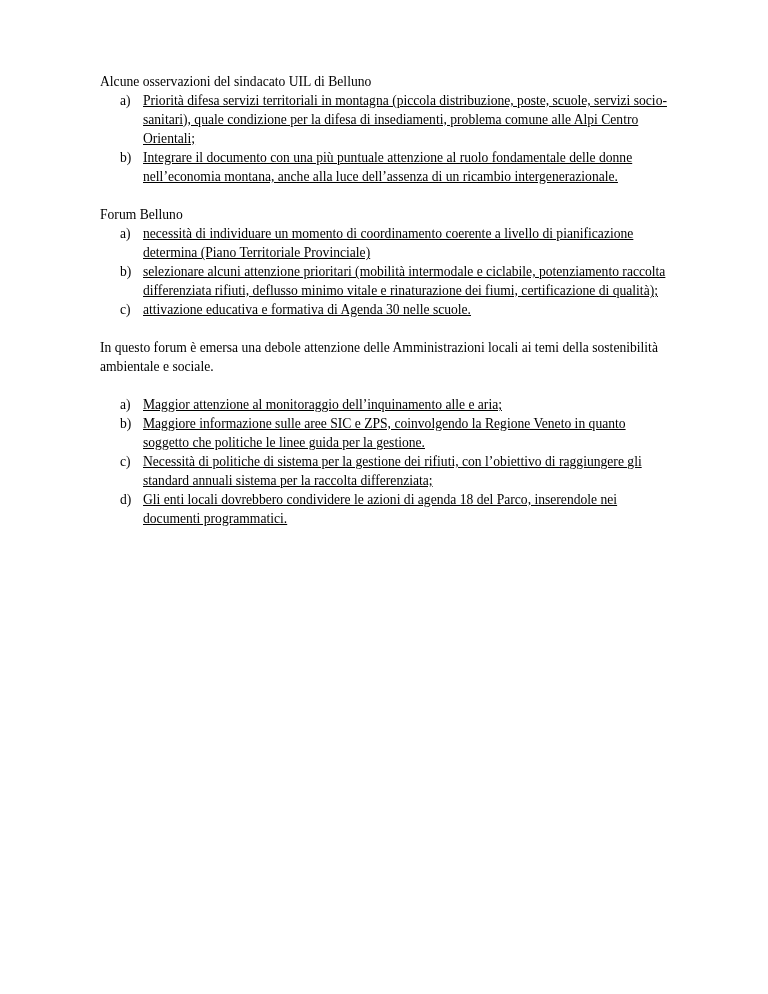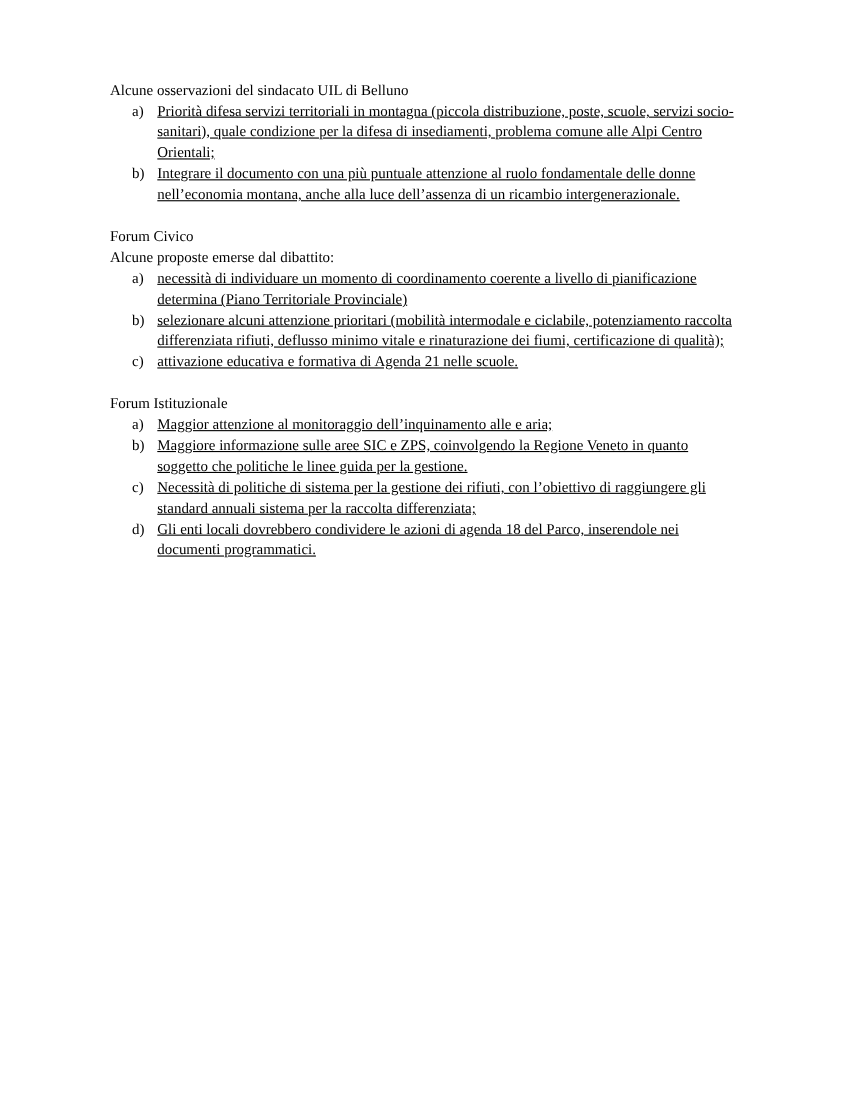--- a/index.html
+++ b/index.html
@@ -55,41 +55,40 @@
         <span class="item-text">Priorità difesa servizi territoriali in montagna (piccola distribuzione, poste, scuole, servizi socio-sanitari), quale condizione per la difesa di insediamenti, problema comune alle Alpi Centro Orientali;</span>
       </div>
       <div class="list-item">
         <span class="marker">b)</span>
         <span class="item-text">Integrare il documento con una più puntuale attenzione al ruolo fondamentale delle donne nell’economia montana, anche alla luce dell’assenza di un ricambio intergenerazionale.</span>
       </div>
     </div>
   </section>
 
   <section class="block">
-    <p class="heading">Forum Civico</p>
-    <p class="intro">Alcune proposte emerse dal dibattito:</p>
+    <p class="heading">Forum Belluno</p>
     <div class="list">
       <div class="list-item">
         <span class="marker">a)</span>
         <span class="item-text">necessità di individuare un momento di coordinamento coerente a livello di pianificazione determina (Piano Territoriale Provinciale)</span>
       </div>
       <div class="list-item">
         <span class="marker">b)</span>
         <span class="item-text">selezionare alcuni attenzione prioritari (mobilità intermodale e ciclabile, potenziamento raccolta differenziata rifiuti, deflusso minimo vitale e rinaturazione dei fiumi, certificazione di qualità);</span>
       </div>
       <div class="list-item">
         <span class="marker">c)</span>
-        <span class="item-text">attivazione educativa e formativa di Agenda 21 nelle scuole.</span>
+        <span class="item-text">attivazione educativa e formativa di Agenda 30 nelle scuole.</span>
       </div>
     </div>
   </section>
 
+  <p class="block note">In questo forum è emersa una debole attenzione delle Amministrazioni locali ai temi della sostenibilità ambientale e sociale.</p>
 
   <section class="block">
-    <p class="heading">Forum Istituzionale</p>
     <div class="list">
       <div class="list-item">
         <span class="marker">a)</span>
         <span class="item-text">Maggior attenzione al monitoraggio dell’inquinamento alle e aria;</span>
       </div>
       <div class="list-item">
         <span class="marker">b)</span>
         <span class="item-text">Maggiore informazione sulle aree SIC e ZPS, coinvolgendo la Regione Veneto in quanto soggetto che politiche le linee guida per la gestione.</span>
       </div>
       <div class="list-item">

